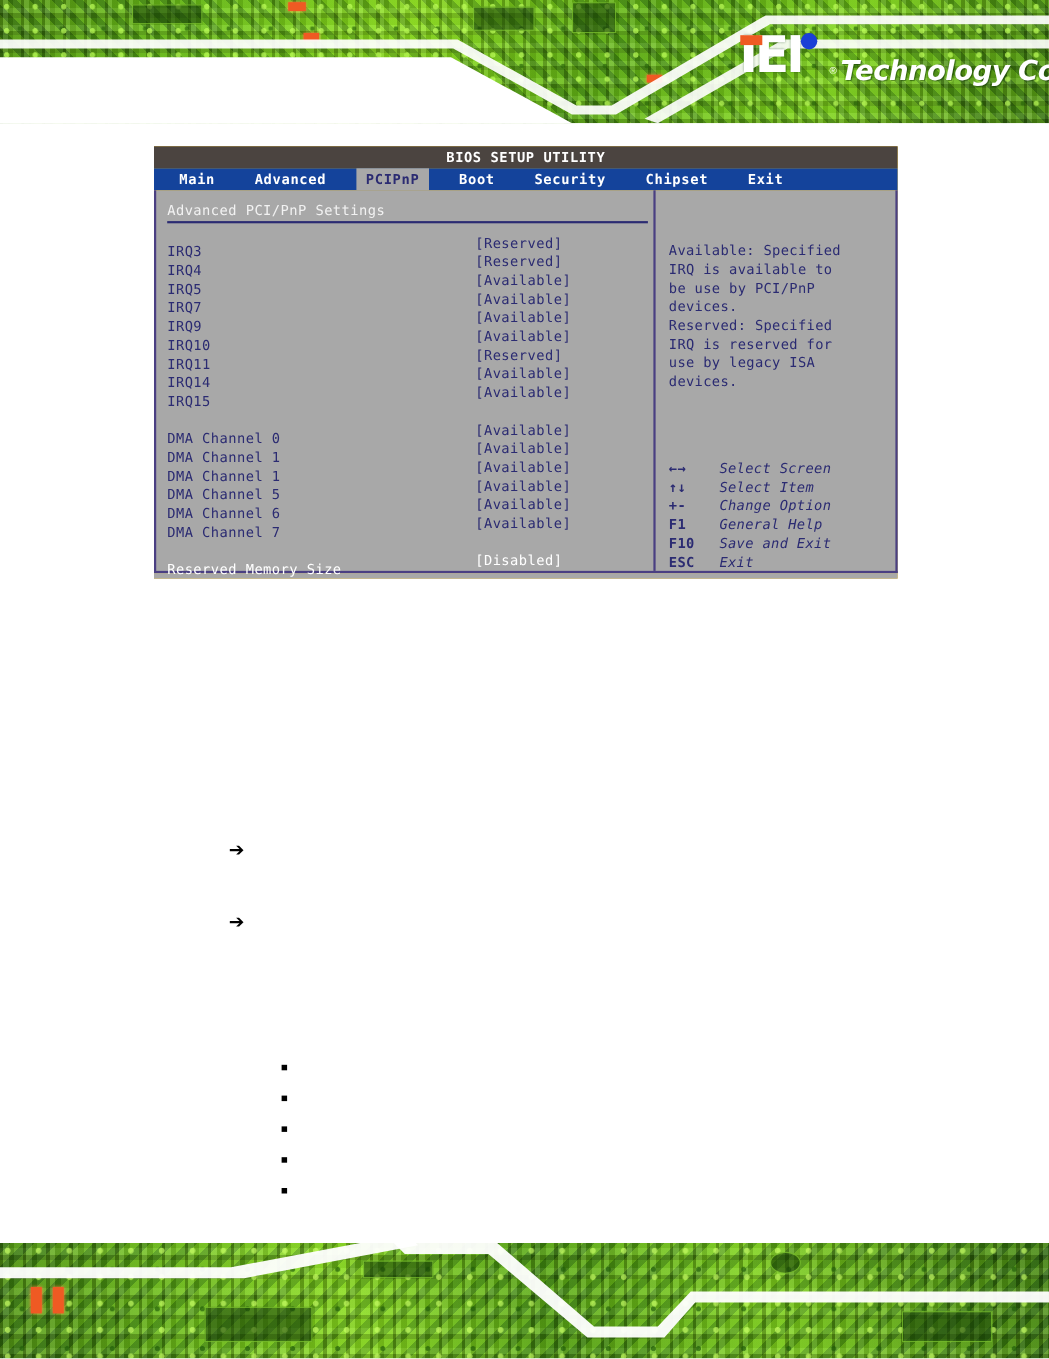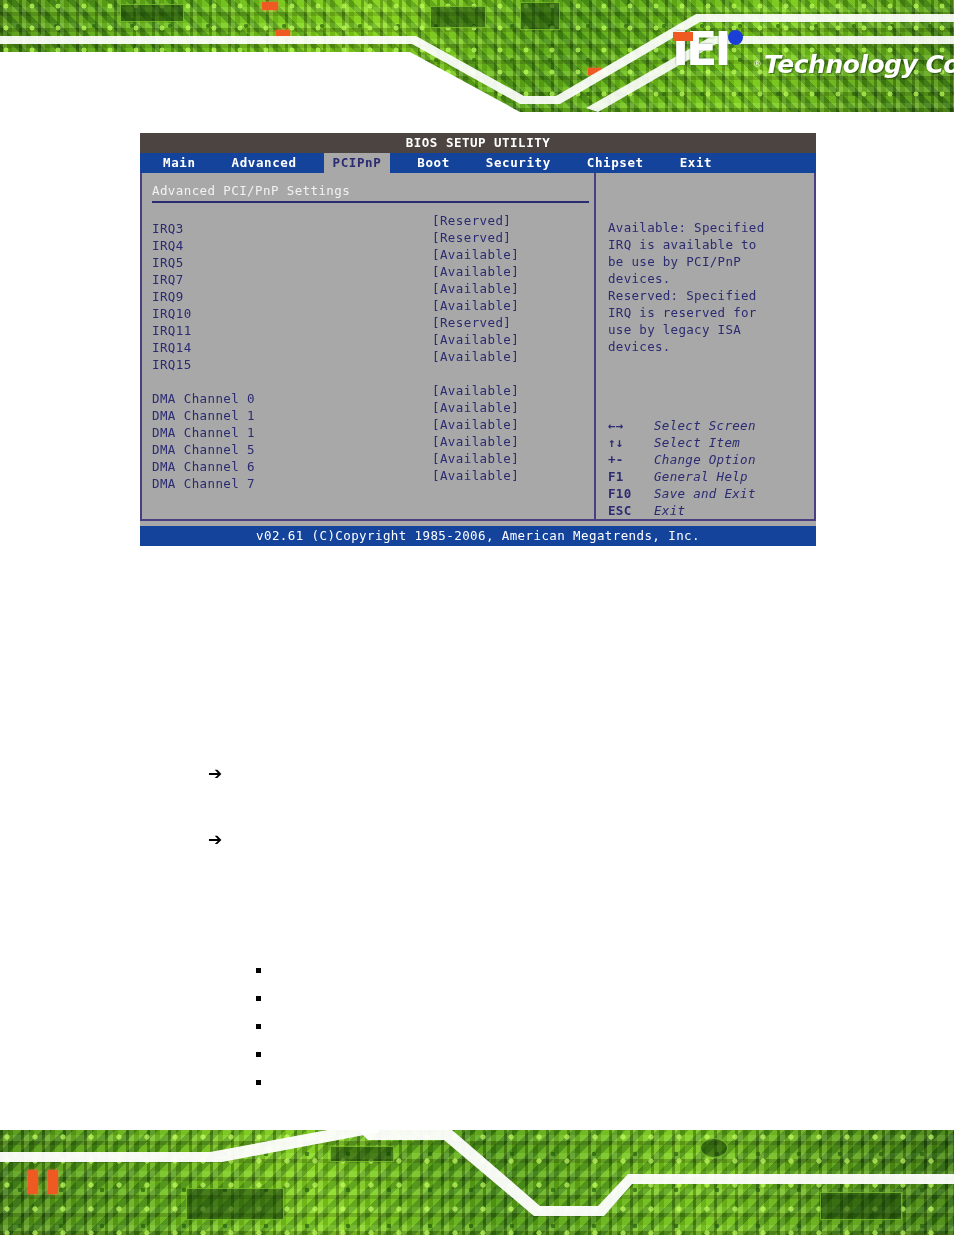--- a/index.html
+++ b/index.html
@@ -426,20 +426,24 @@
         <span class="lbl">DMA Channel 6</span>
         <span class="val">[Available]</span>
       </div>
       <div class="row">
         <span class="lbl">DMA Channel 7</span>
         <span class="val">[Available]</span>
       </div>
 
       <div class="spacer-row"></div>
 
+      <div class="row selected">
+        <span class="lbl">Reserved Memory Size</span>
+        <span class="val">[Disabled]</span>
+      </div>
     </div>
 
     <div class="panel-divider"></div>
 
     <div class="panel-right">
       <div class="help-line">Available: Specified</div>
       <div class="help-line">IRQ is available to</div>
       <div class="help-line">be use by PCI/PnP</div>
       <div class="help-line">devices.</div>
       <div class="help-line">Reserved: Specified</div>
@@ -470,21 +474,20 @@
         </div>
         <div class="key-row">
           <span class="k">ESC</span>
           <span class="d">Exit</span>
         </div>
       </div>
     </div>
   </div>
 
   <div class="footer-gap"></div>
-  <div class="bios-footer">v02.61 (C)Copyright 1985-2006, American Megatrends, Inc.</div>
 </div>
 
 <div class="arrow-bullet" style="left:208px; top:765px;">➔</div>
 <div class="arrow-bullet" style="left:208px; top:831px;">➔</div>
 
 <div class="sq-bullet" style="left:256px; top:968px;"></div>
 <div class="sq-bullet" style="left:256px; top:996px;"></div>
 <div class="sq-bullet" style="left:256px; top:1024px;"></div>
 <div class="sq-bullet" style="left:256px; top:1052px;"></div>
 <div class="sq-bullet" style="left:256px; top:1080px;"></div>

